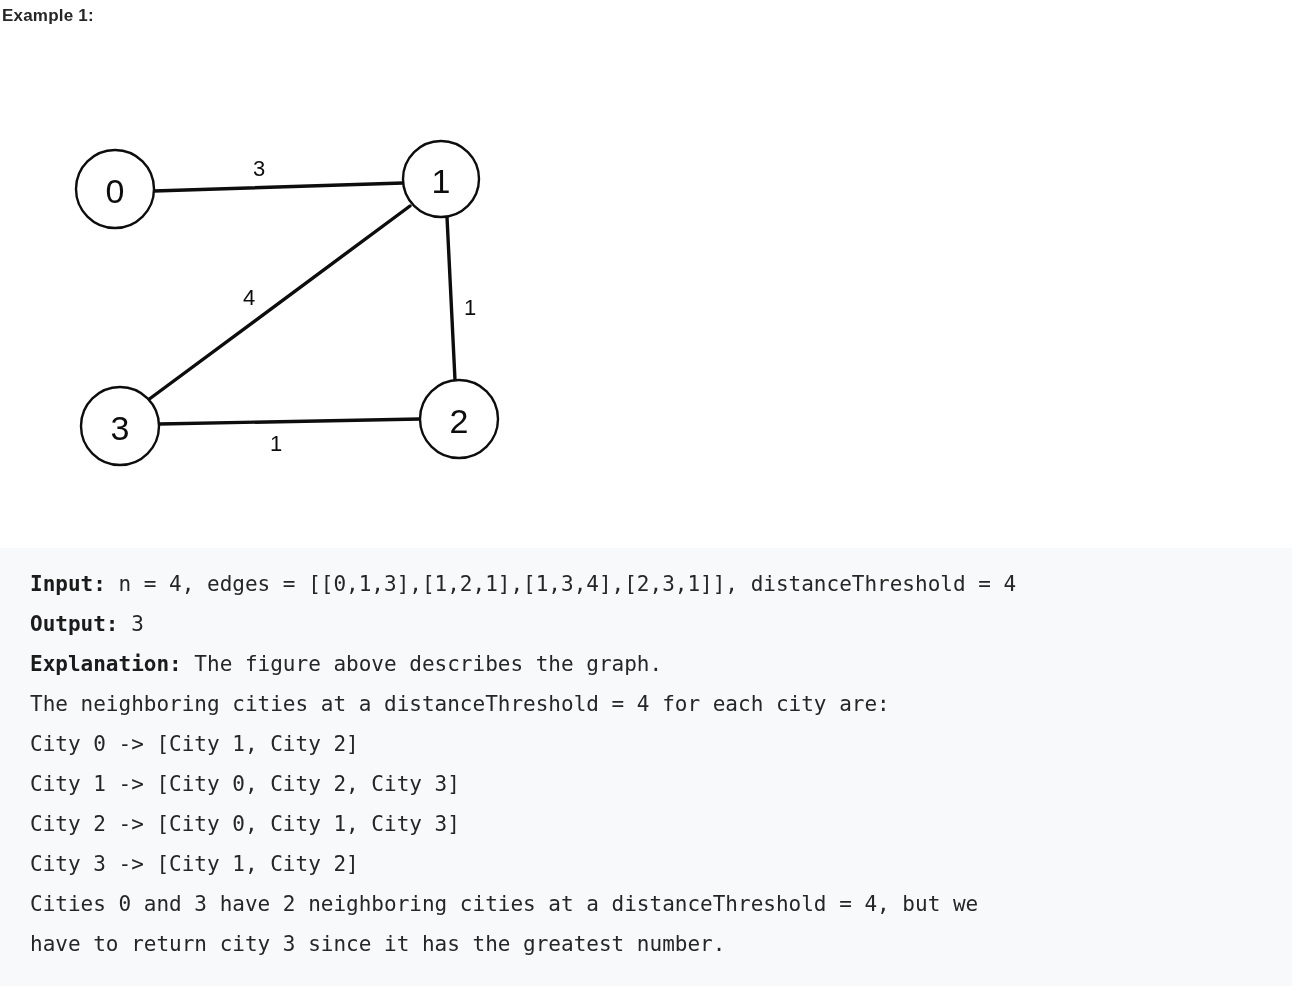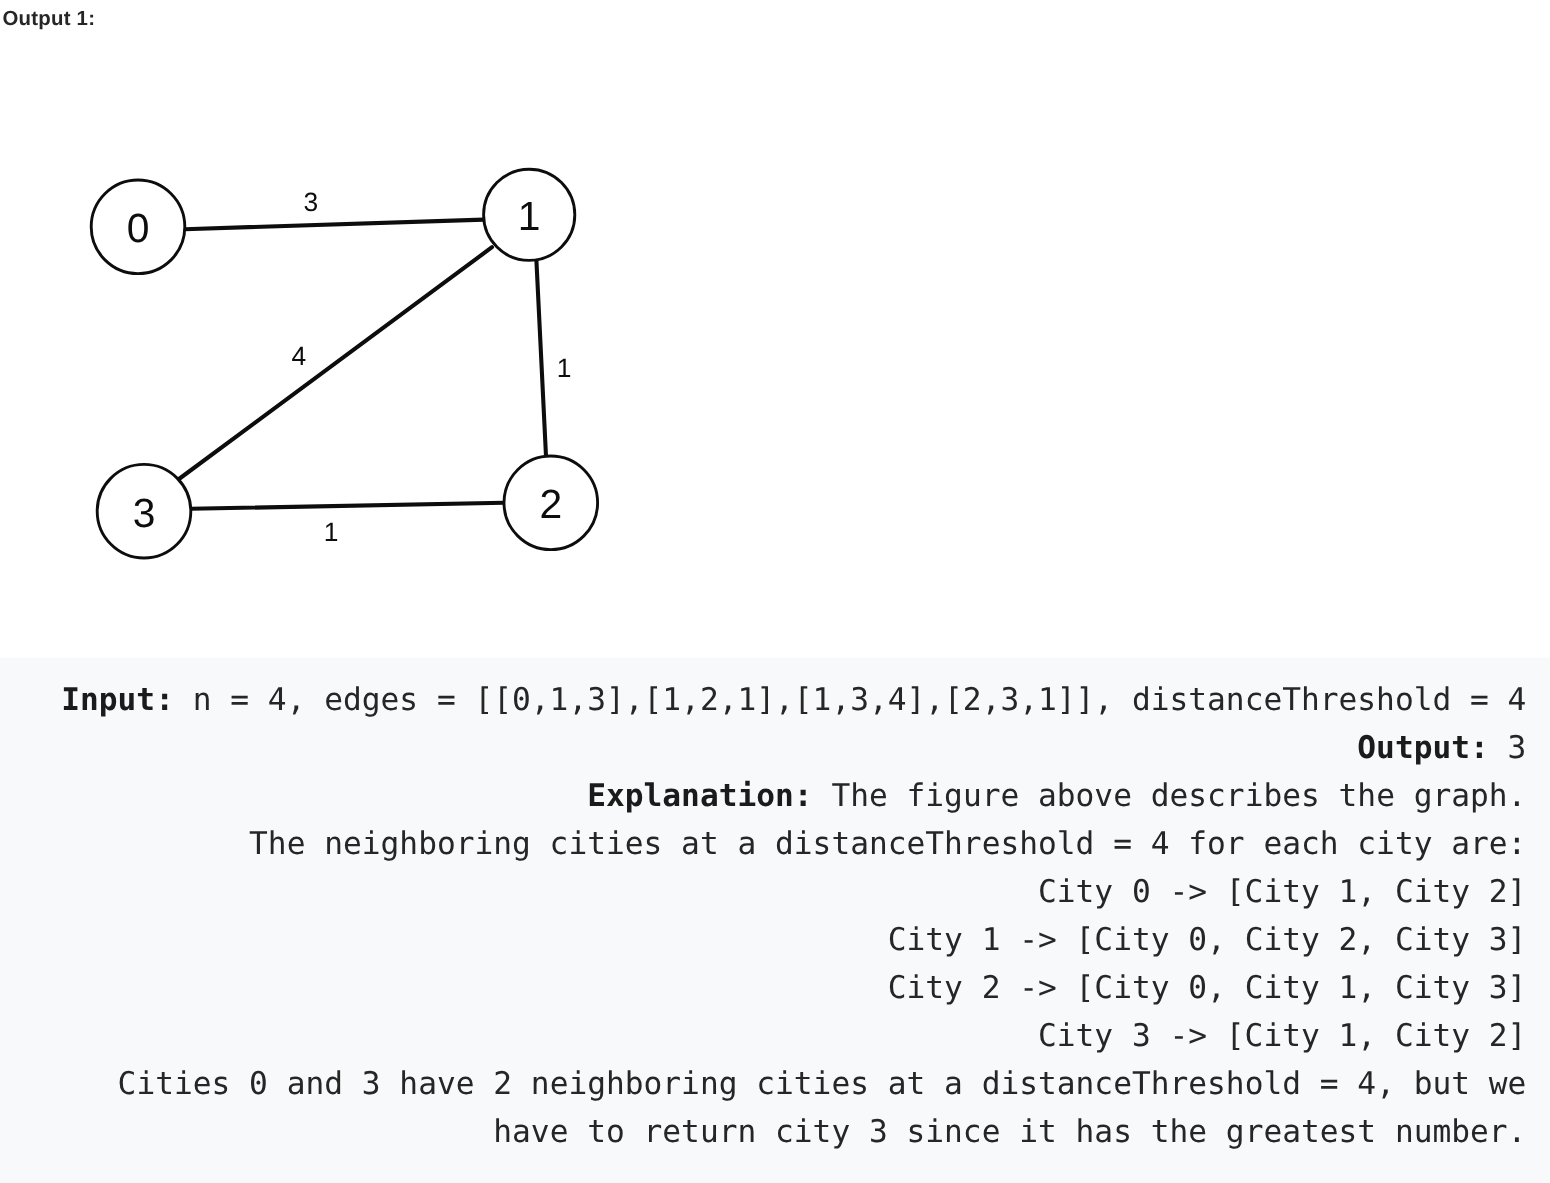--- a/index.html
+++ b/index.html
@@ -74,40 +74,39 @@
     top: 548px;
     width: 1292px;
     height: 438px;
     background: #f7f9fa;
     box-sizing: border-box;
     padding: 16px 20px 20px 30px;
   }
   #example-pre {
     margin: 0;
     font-family: "DejaVu Sans Mono", "Liberation Mono", monospace;
-    font-size: 26px;
+    font-size: 21px;
     line-height: 40px;
     color: #262626;
     white-space: pre;
     letter-spacing: 0px;
-    text-align: right;
   }
   .kw {
     font-weight: bold;
     color: #1b1b1b;
   }
   .line {
     display: block;
     white-space: pre;
   }
 </style>
 </head>
 <body>
 
-<div id="example-heading">Output 1:</div>
+<div id="example-heading">Example 1:</div>
 
 <div id="graph-figure">
   <svg id="graph-svg" width="620" height="460" viewBox="0 0 620 460">
 
     <line class="edge-line" x1="154" y1="131" x2="403" y2="123"></line>
     <line class="edge-line" x1="447" y1="157" x2="455" y2="320"></line>
     <line class="edge-line" x1="410" y1="146" x2="148" y2="340"></line>
     <line class="edge-line" x1="159" y1="364" x2="420" y2="359"></line>
 
     <text class="edge-weight" x="259" y="108">3</text>

